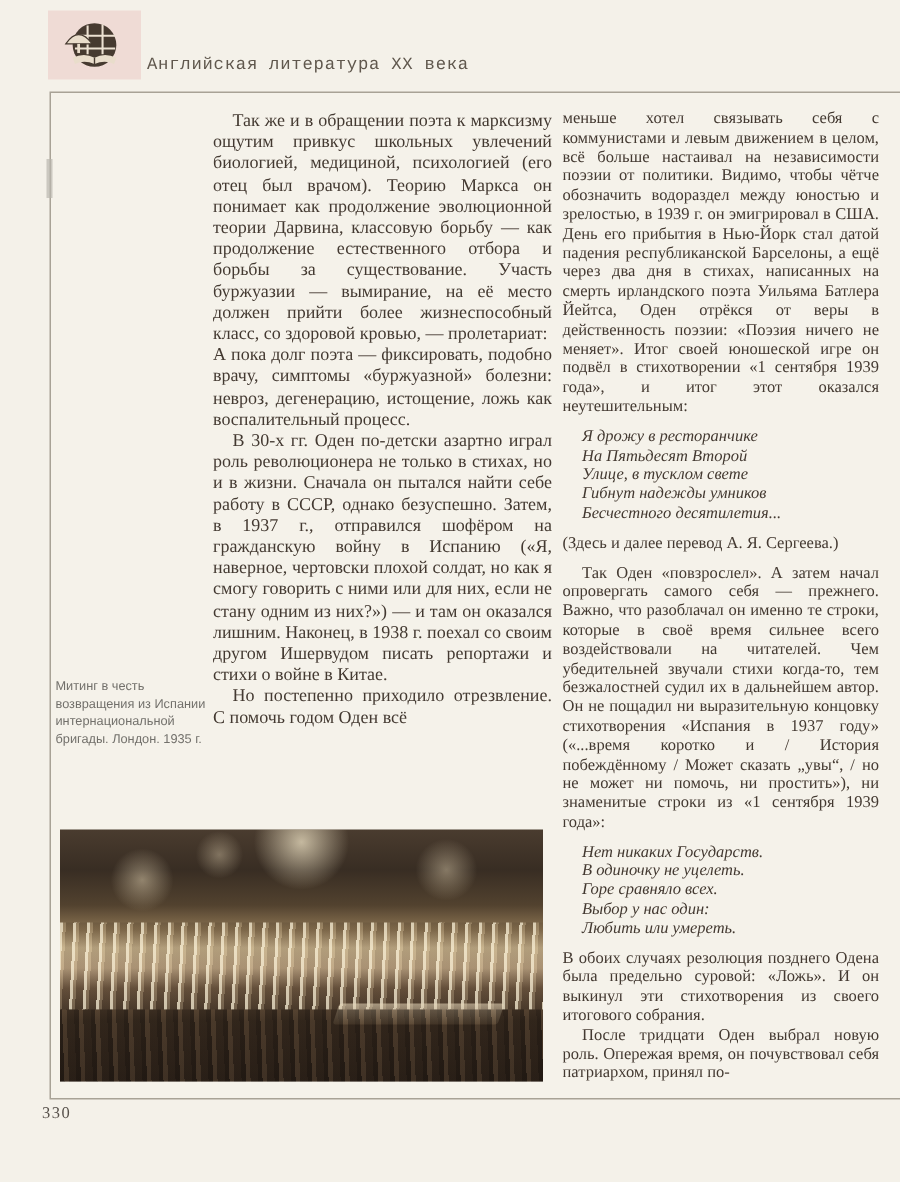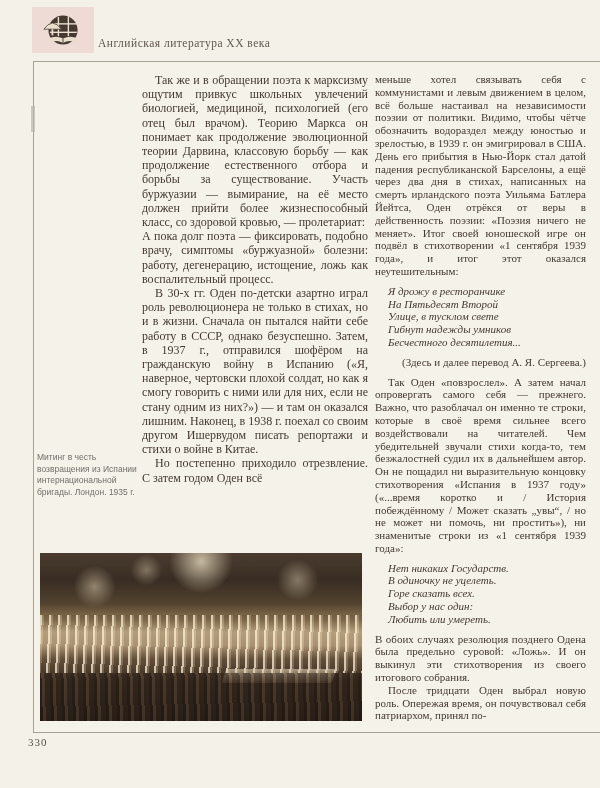--- a/index.html
+++ b/index.html
@@ -12,21 +12,21 @@
   }
   
   .logo-box {
     position:absolute; left:32px; top:7px; width:62px; height:46px;
     background:#efdbd5;
     display:flex; align-items:center; justify-content:center;
   }
   .logo-box svg { width:46px; height:38px; display:block; }
   .running-head {
     position:absolute; left:98px; top:37px;
-    font-size:11.5px; letter-spacing:0.5px; color:#60584e;
+    font-size:11.5px; letter-spacing:0.5px; color:#60584e;font-family:Liberation Mono, monospace;
   }
   
   .content-frame {
     position:absolute; left:33px; top:61px; width:572px; height:672px;
     border:1px solid #a8a296;
     background:#f5f2ea;
   }
   .scan-mark {
     position:absolute; left:31px; top:106px; width:4px; height:26px;
     background:#b9b6ae; opacity:.7;
@@ -48,21 +48,21 @@
   }
   .col-right {
     left:375px; top:73px; width:211px; height:655px;
     font-size:11px; line-height:12.8px;
   }
   .col p.ind { text-indent:13px; }
   .poem {
     font-style:italic; white-space:pre-line; text-align:left;
     margin:7px 0 7px 13px;
   }
-  .credit { text-align:right; margin:6px 0 7px 0; }
+  .credit { text-align:left; margin:6px 0 7px 0; }
   
   .photo {
     position:absolute; left:40px; top:553px; width:322px; height:168px;
     background:
       radial-gradient(circle at 50% 5%, rgba(240,228,198,.75) 0%, rgba(240,228,198,0) 14%),
       radial-gradient(circle at 17% 20%, rgba(228,212,180,.5) 0%, rgba(228,212,180,0) 7%),
       radial-gradient(circle at 80% 16%, rgba(228,212,180,.45) 0%, rgba(228,212,180,0) 7%),
       radial-gradient(circle at 33% 10%, rgba(228,212,180,.4) 0%, rgba(228,212,180,0) 6%),
       linear-gradient(180deg,
         #4a3c2f 0%, #382d23 16%, #52422f 30%, #8a7352 40%,
@@ -113,42 +113,42 @@
 </div>
 <div class="running-head">Английская литература XX века</div>
 
 <div class="content-frame"></div>
 <div class="scan-mark"></div>
 
 <div class="margin-caption">Митинг в честь возвращения из Испании интернациональной бригады. Лондон. 1935 г.</div>
 
 <div class="col col-left">
   <p class="ind">Так же и в обращении поэта к марксизму ощутим привкус школьных увлечений биологией, медициной, психологией (его отец был врачом). Теорию Маркса он понимает как продолжение эволюционной теории Дарвина, классовую борьбу — как продолжение естественного отбора и борьбы за существование. Участь буржуазии — вымирание, на её место должен прийти более жизнеспособный класс, со здоровой кровью, — пролетариат:</p>
-  <p>А пока долг поэта — фиксировать, подобно врачу, симптомы «буржуазной» болезни: работу, дегенерацию, истощение, ложь как воспалительный процесс.</p>
+  <p>А пока долг поэта — фиксировать, подобно врачу, симптомы «буржуазной» болезни: невроз, дегенерацию, истощение, ложь как воспалительный процесс.</p>
   <p class="ind">В 30-х гг. Оден по-детски азартно играл роль революционера не только в стихах, но и в жизни. Сначала он пытался найти себе работу в СССР, однако безуспешно. Затем, в 1937 г., отправился шофёром на гражданскую войну в Испанию («Я, наверное, чертовски плохой солдат, но как я смогу говорить с ними или для них, если не стану одним из них?») — и там он оказался лишним. Наконец, в 1938 г. поехал со своим другом Ишервудом писать репортажи и стихи о войне в Китае.</p>
-  <p class="ind">Но постепенно приходило отрезвление. С затем годом Оден всё</p>
+  <p class="ind">Но постепенно приходило отрезвление. С помочь годом Оден всё</p>
 </div>
 
 <div class="photo">
   <div class="flags"></div>
   <div class="stage"></div>
   <div class="crowd"></div>
 </div>
 
 <div class="col col-right">
   <p>меньше хотел связывать себя с коммунистами и левым движением в целом, всё больше настаивал на независимости поэзии от политики. Видимо, чтобы чётче обозначить водораздел между юностью и зрелостью, в 1939 г. он эмигрировал в США. День его прибытия в Нью-Йорк стал датой падения республиканской Барселоны, а ещё через два дня в стихах, написанных на смерть ирландского поэта Уильяма Батлера Йейтса, Оден отрёкся от веры в действенность поэзии: «Поэзия ничего не меняет». Итог своей юношеской игре он подвёл в стихотворении «1 сентября 1939 года», и итог этот оказался неутешительным:</p>
   <p class="poem">Я дрожу в ресторанчике
 На Пятьдесят Второй
 Улице, в тусклом свете
 Гибнут надежды умников
 Бесчестного десятилетия...</p>
   <p class="credit">(Здесь и далее перевод А. Я. Сергеева.)</p>
   <p class="ind">Так Оден «повзрослел». А затем начал опровергать самого себя — прежнего. Важно, что разоблачал он именно те строки, которые в своё время сильнее всего воздействовали на читателей. Чем убедительней звучали стихи когда-то, тем безжалостней судил их в дальнейшем автор. Он не пощадил ни выразительную концовку стихотворения «Испания в 1937 году» («...время коротко и / История побеждённому / Может сказать „увы“, / но не может ни помочь, ни простить»), ни знаменитые строки из «1 сентября 1939 года»:</p>
   <p class="poem">Нет никаких Государств.
 В одиночку не уцелеть.
-Горе сказать всех.
+Горе сравняло всех.
 Выбор у нас один:
 Любить или умереть.</p>
   <p>В обоих случаях резолюция позднего Одена была предельно суровой: «Ложь». И он выкинул эти стихотворения из своего итогового собрания.</p>
   <p class="ind">После тридцати Оден выбрал новую роль. Опережая время, он почувствовал себя патриархом, принял по-</p>
 </div>
 
 <div class="page-number">330</div>
 
 </body></html>

